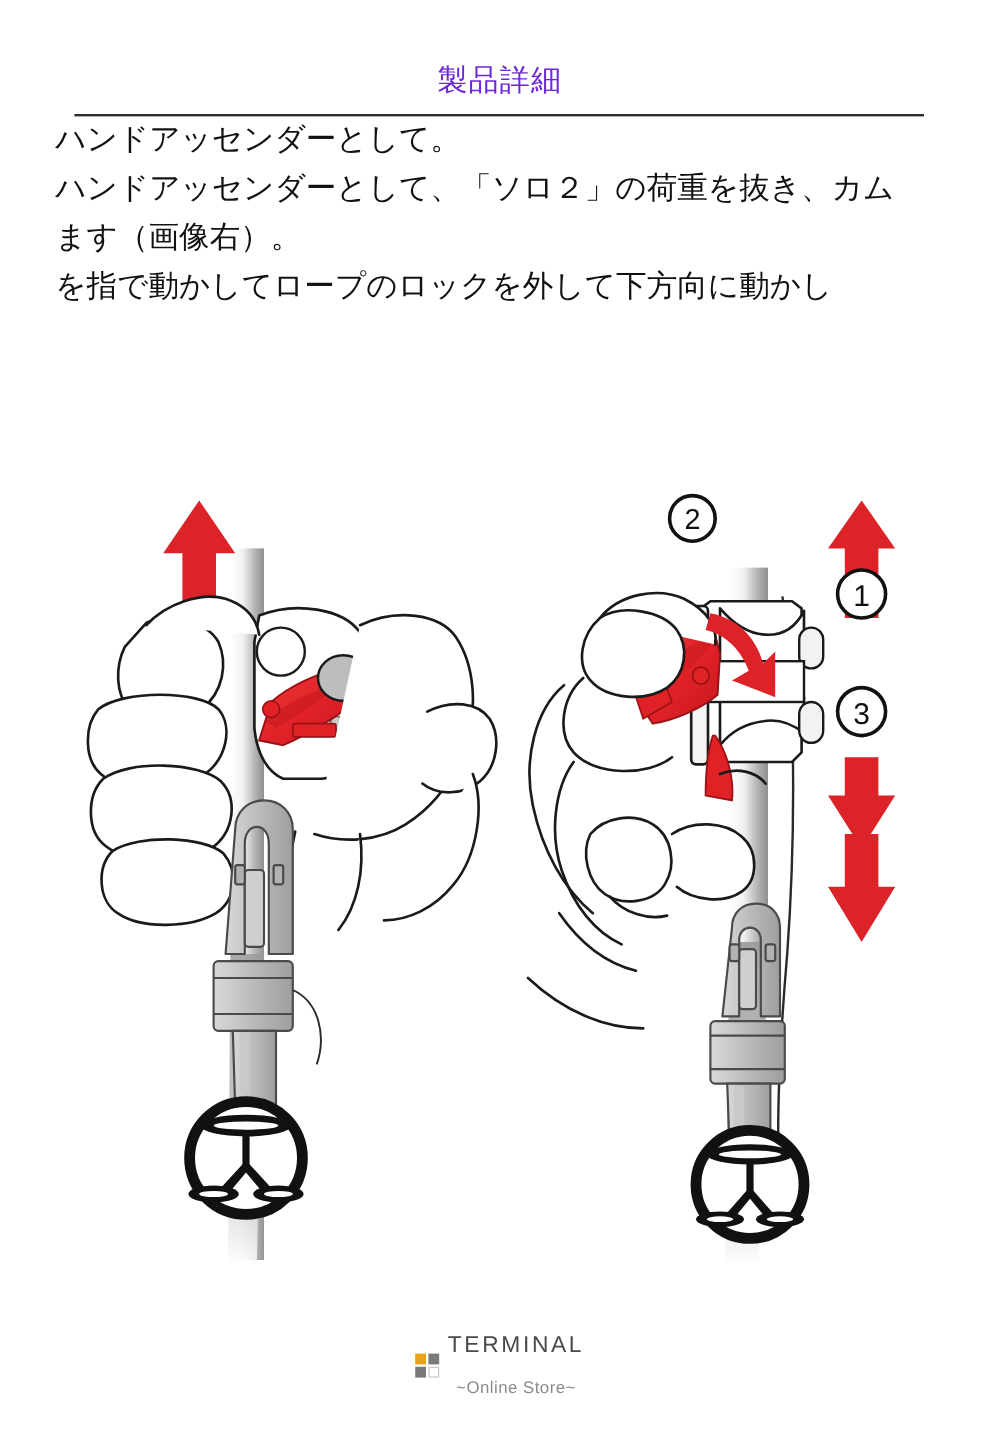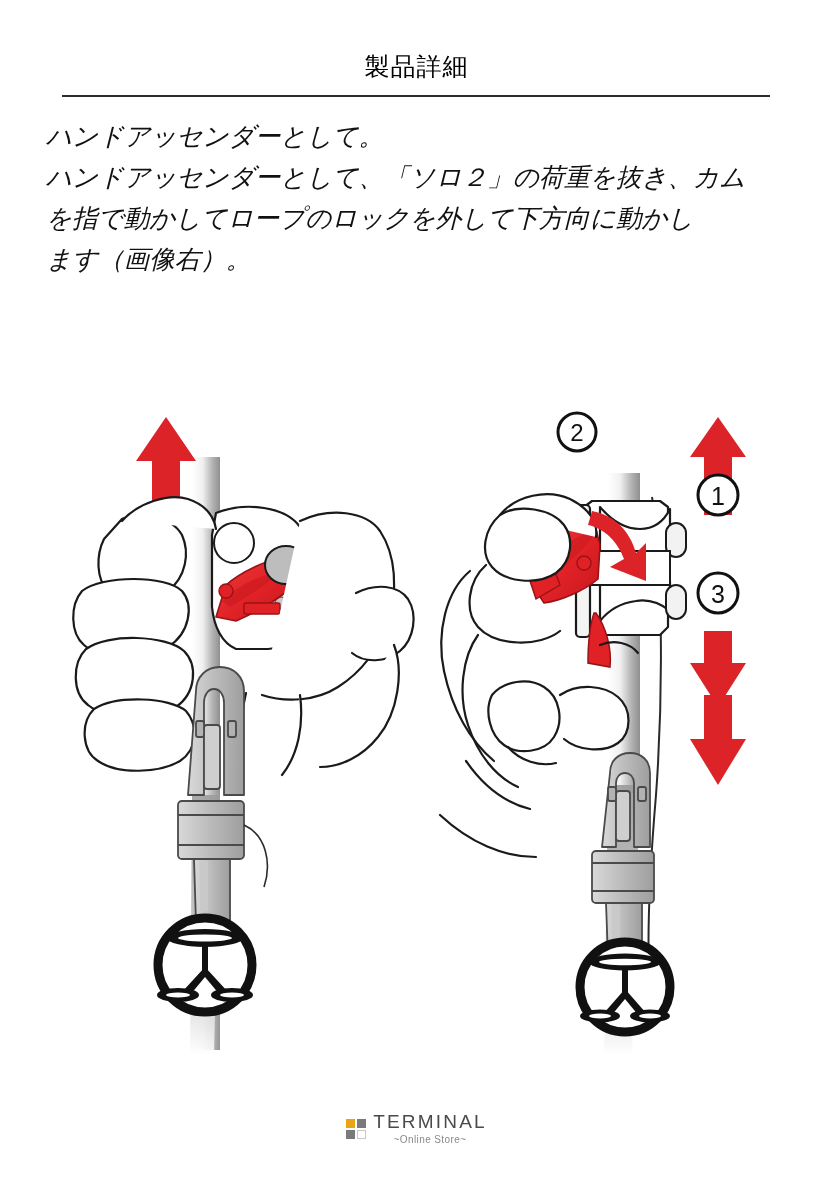--- a/index.html
+++ b/index.html
@@ -27,42 +27,41 @@
   .header {
     position: absolute;
     top: 52px;
     left: 0;
     width: 833px;
     text-align: center;
   }
   .page-title {
     font-size: 25px;
     line-height: 30px;
-    color: #000000;
+    color: #6d28d9;
     letter-spacing: 1px;
     font-weight: 400;
     margin: 0;
     font-family: "DejaVu Sans", "Liberation Sans", sans-serif;
   }
   .title-rule {
     position: absolute;
     top: 95px;
     left: 62px;
     width: 708px;
     height: 0;
     border-top: 2px solid #2c2c2c;
   }
 
   
   .body-copy {
     position: absolute;
-    top: 116px;
+    top: 96px;
     left: 46px;
     width: 760px;
-    font-style: italic;
   }
   .body-line {
     font-size: 25.5px;
     line-height: 41px;
     color: #111111;
     white-space: pre;
     font-family: "DejaVu Sans", "Liberation Sans", sans-serif;
     letter-spacing: 0px;
   }
 
@@ -103,42 +102,42 @@
   .sq-d { background: #ffffff; border: 1px solid #c9c9c9; width: 7px; height: 7px; }
   .logo-text { display: flex; flex-direction: column; align-items: center; line-height: 1; }
   .logo-name {
     font-size: 19px;
     letter-spacing: 2.2px;
     color: #4a4a4a;
     font-weight: 400;
     font-family: "Liberation Sans", sans-serif;
   }
   .logo-sub {
-    font-size: 10px;
+    font-size: 14px;
     letter-spacing: 0.4px;
     color: #8a8a8a;
-    margin-top: 4px;
+    margin-top: 18px;
     font-family: "Liberation Sans", sans-serif;
   }
 </style>
 </head>
 <body>
 
 <div class="page">
 
   <div class="header">
     <h1 class="page-title">製品詳細</h1>
   </div>
   <div class="title-rule"></div>
 
   <div class="body-copy">
     <div class="body-line">ハンドアッセンダーとして。</div>
     <div class="body-line">ハンドアッセンダーとして、「ソロ２」の荷重を抜き、カム</div>
+    <div class="body-line">ます（画像右）。</div>
     <div class="body-line">を指で動かしてロープのロックを外して下方向に動かし</div>
-    <div class="body-line">ます（画像右）。</div>
   </div>
 
   <div class="figure-area">
     <svg class="figure-svg" width="833" height="660" viewBox="0 0 833 660" xmlns="http://www.w3.org/2000/svg">
       <defs>
         <linearGradient id="ropeGrad" x1="0" y1="0" x2="1" y2="0">
           <stop offset="0%" stop-color="#ffffff"></stop>
           <stop offset="38%" stop-color="#f0f0f0"></stop>
           <stop offset="72%" stop-color="#b5b5b5"></stop>
           <stop offset="100%" stop-color="#8f8f8f"></stop>

